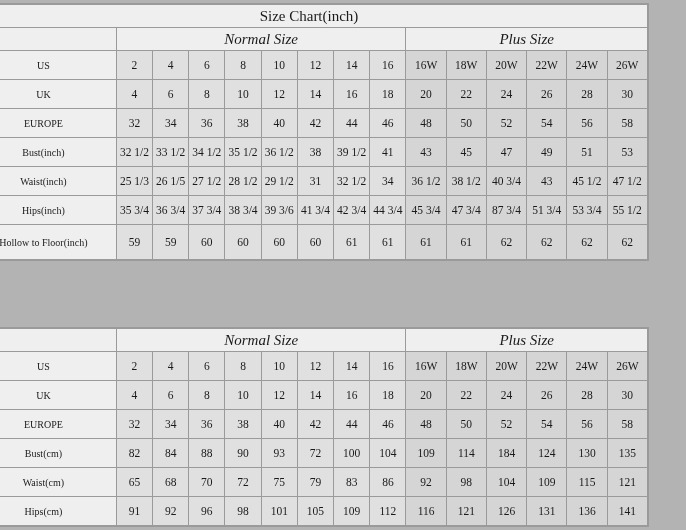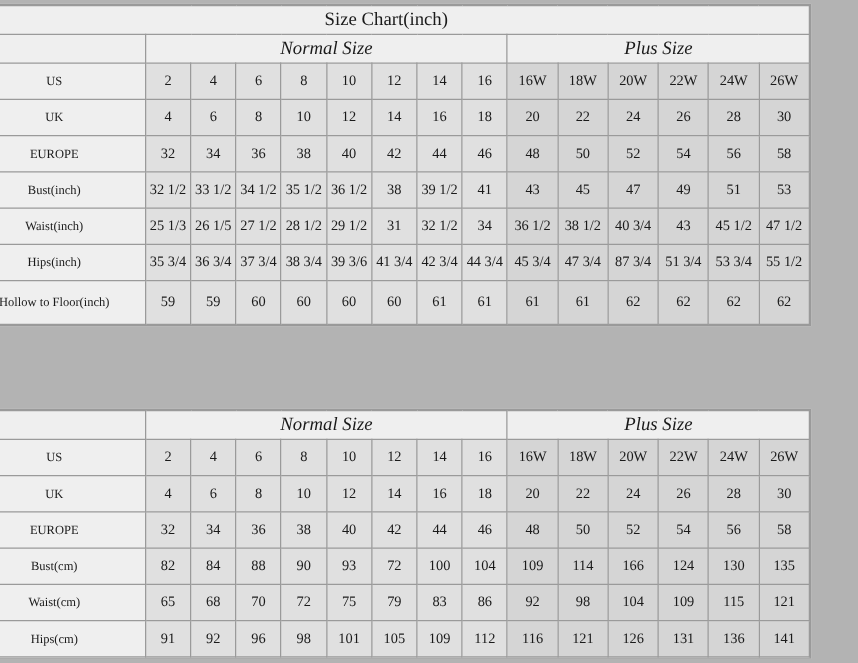--- a/index.html
+++ b/index.html
@@ -301,21 +301,21 @@
           <td class="val-cell">82</td>
           <td class="val-cell">84</td>
           <td class="val-cell">88</td>
           <td class="val-cell">90</td>
           <td class="val-cell">93</td>
           <td class="val-cell">72</td>
           <td class="val-cell">100</td>
           <td class="val-cell">104</td>
           <td class="val-cell alt">109</td>
           <td class="val-cell alt">114</td>
-          <td class="val-cell alt">166</td>
+          <td class="val-cell alt">184</td>
           <td class="val-cell alt">124</td>
           <td class="val-cell alt">130</td>
           <td class="val-cell alt">135</td>
         </tr>
 
         <tr>
           <td class="label-cell">Waist(cm)</td>
           <td class="val-cell">65</td>
           <td class="val-cell">68</td>
           <td class="val-cell">70</td>

